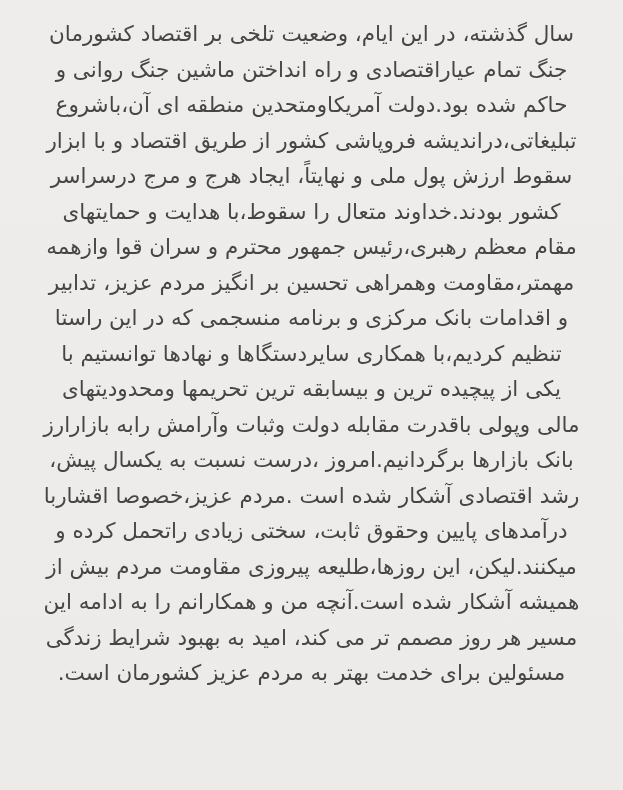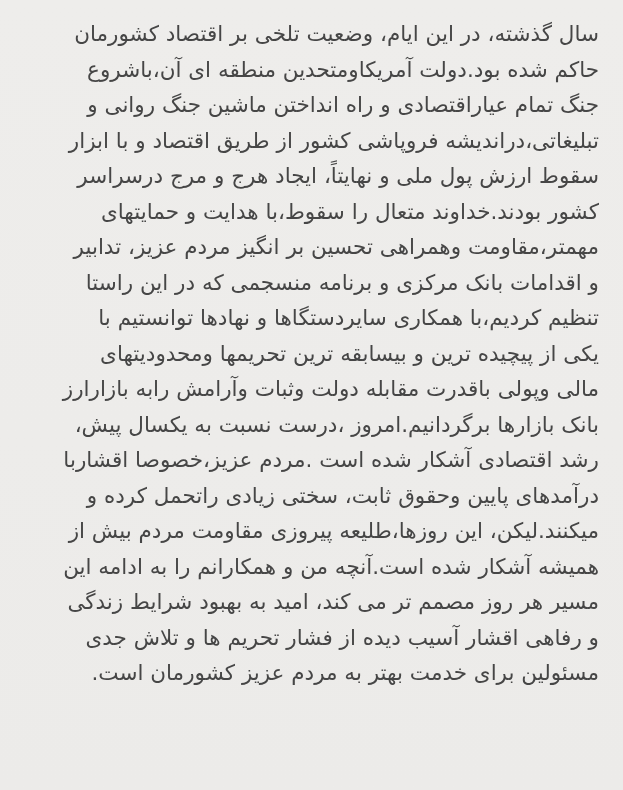--- a/index.html
+++ b/index.html
@@ -15,50 +15,51 @@
   .page {
     box-sizing: border-box;
     width: 623px;
     height: 790px;
     padding: 16px 24px 0 24px;
     direction: rtl;
   }
   .text-body {
     direction: rtl;
     unicode-bidi: embed;
+    text-align: center;
     font-family: "DejaVu Sans", sans-serif;
     font-size: 21.5px;
     line-height: 35.5px;
     font-weight: normal;
     color: #464646;
     letter-spacing: 0;
     -webkit-font-smoothing: antialiased;
   }
   .text-line {
     white-space: nowrap;
   }
 </style>
 </head>
 <body>
 
 <div class="page">
   <div class="text-body">
     <div class="text-line">سال گذشته، در این ایام، وضعیت تلخی بر اقتصاد کشورمان</div>
+    <div class="text-line">جنگ تمام عیاراقتصادی و راه انداختن ماشین جنگ روانی و</div>
     <div class="text-line">حاکم شده بود.دولت آمریکاومتحدین منطقه ای آن،باشروع</div>
-    <div class="text-line">جنگ تمام عیاراقتصادی و راه انداختن ماشین جنگ روانی و</div>
     <div class="text-line">تبلیغاتی،دراندیشه فروپاشی کشور از طریق اقتصاد و با ابزار</div>
     <div class="text-line">سقوط ارزش پول ملی و نهایتاً، ایجاد هرج و مرج درسراسر</div>
     <div class="text-line">کشور بودند.خداوند متعال را سقوط،با هدایت و حمایتهای</div>
+    <div class="text-line">مقام معظم رهبری،رئیس جمهور محترم و سران قوا وازهمه</div>
     <div class="text-line">مهمتر،مقاومت وهمراهی تحسین بر انگیز مردم عزیز، تدابیر</div>
     <div class="text-line">و اقدامات بانک مرکزی و برنامه منسجمی که در این راستا</div>
     <div class="text-line">تنظیم کردیم،با همکاری سایردستگاها و نهادها توانستیم با</div>
     <div class="text-line">یکی از پیچیده ترین و بیسابقه ترین تحریمها ومحدودیتهای</div>
     <div class="text-line">مالی وپولی باقدرت مقابله دولت وثبات وآرامش رابه بازارارز</div>
     <div class="text-line">بانک بازارها برگردانیم.امروز ،درست نسبت به یکسال پیش،</div>
     <div class="text-line">رشد اقتصادی آشکار شده است .مردم عزیز،خصوصا اقشاربا</div>
     <div class="text-line">درآمدهای پایین وحقوق ثابت، سختی زیادی راتحمل کرده و</div>
     <div class="text-line">میکنند.لیکن، این روزها،طلیعه پیروزی مقاومت مردم بیش از</div>
     <div class="text-line">همیشه آشکار شده است.آنچه من و همکارانم را به ادامه این</div>
     <div class="text-line">مسیر هر روز مصمم تر می کند، امید به بهبود شرایط زندگی</div>
-    <div class="text-line">و رفاهی اقشار آسیب دیده از فشار تحریم ها و تلاش جدی</div>
     <div class="text-line">مسئولین برای خدمت بهتر به مردم عزیز کشورمان است.</div>
   </div>
 </div>
 
 </body></html>

